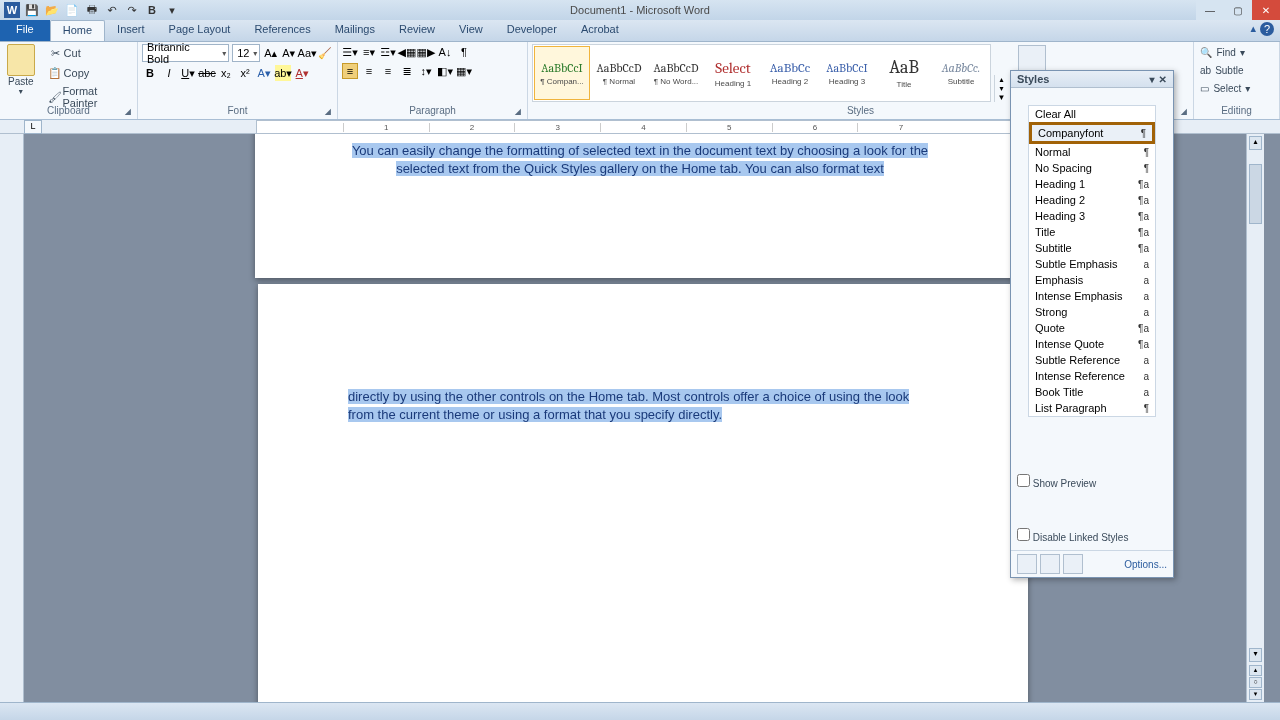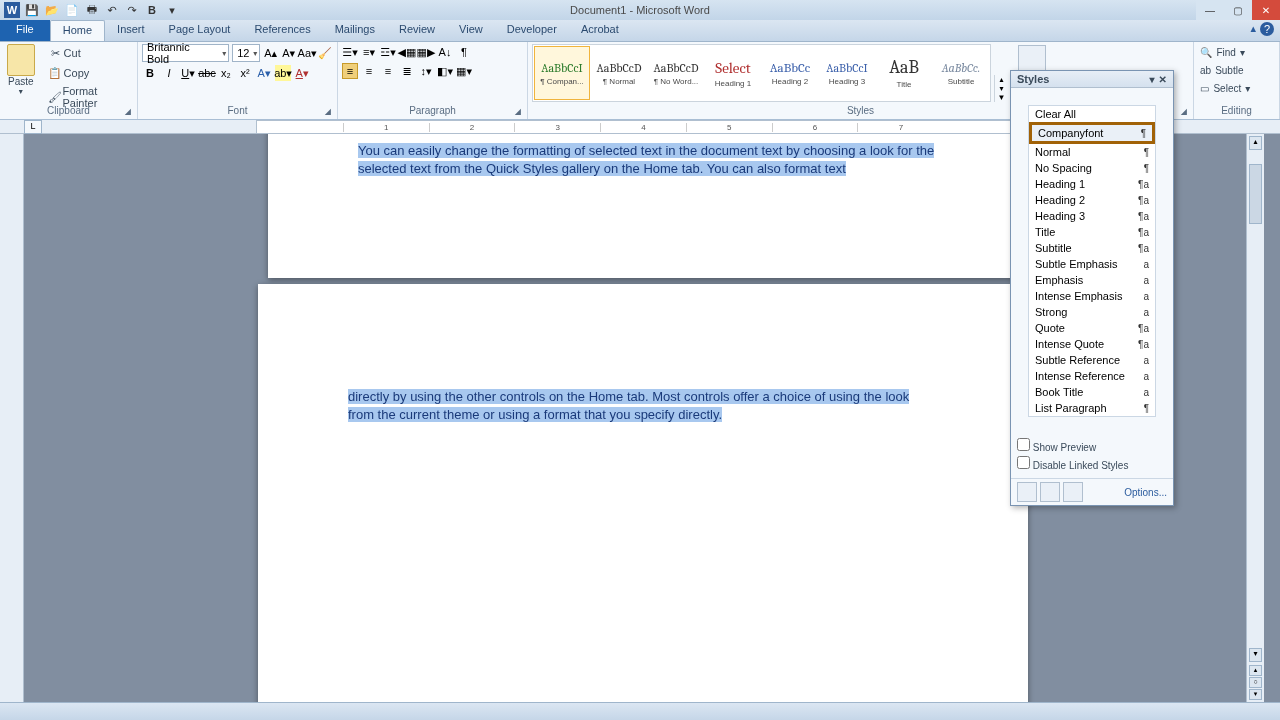--- a/index.html
+++ b/index.html
@@ -40,33 +40,33 @@
 .editgroup { font-size:10px; color:#3a4a5a; line-height:18px;}
 .editgroup div { display:flex; align-items:center; gap:4px; padding:0 2px;}
 .ruler-area { height:14px; background:#e7eef6; border-bottom:1px solid #b0bfcf; position:relative;}
 .ruler-btn { position:absolute; left:24px; top:0; width:18px; height:14px; border:1px solid #9fb5cb; background:#f4f8fc; font-size:9px; text-align:center;}
 .ruler { position:absolute; left:256px; right:250px; top:0; height:14px; background:#fff; border:1px solid #b0bfcf; font-size:8px; color:#555; display:flex; align-items:center; overflow:hidden;}
 .ruler span { flex:1; text-align:center; border-left:1px solid #ccc;}
 .workspace { position:absolute; top:134px; left:0; right:0; bottom:0; background:#818ea0; display:flex;}
 .vruler { width:24px; background:#e7eef6; border-right:1px solid #b0bfcf;}
 .docarea { flex:1; overflow:hidden; position:relative;}
 .page { position:absolute; background:#fff; box-shadow:0 2px 6px rgba(0,0,0,0.4);}
-.page1 { left:244px; top:-20px; width:770px; height:164px;}
+.page1 { left:231px; top:-20px; width:770px; height:164px;text-align:center;}
 .page2 { left:234px; top:150px; width:770px; height:430px;}
 .doctext { padding:28px 90px 10px 90px; font-family: "Georgia", serif; font-size:13px; color:#1a3a7a; line-height:1.4;}
 .sel { background:#a8c8ef;}
 .styles-pane { position:absolute; right:106px; top:70px; width:164px; background:#f4f8fc; border:1px solid #7a94b2; box-shadow:2px 2px 6px rgba(0,0,0,0.3); font-size:11px;}
 .styles-pane .sp-title { background:linear-gradient(#e7eef6,#d5e1ee); padding:2px 6px; font-weight:bold; color:#3a4a5a; display:flex; justify-content:space-between; align-items:center; border-bottom:1px solid #b0bfcf;}
 .styles-pane .sp-title .spc { display:flex; gap:4px; font-size:10px;}
 .sp-list { max-height:320px; overflow:hidden; border:1px solid #cbd7e4; margin:17px; background:#fff;}
 .sp-list .item { padding:2px 6px; display:flex; justify-content:space-between; align-items:center; cursor:default;}
 .sp-list .item.sel-row { border:3px solid #a16207; background:#eaf0f7;}
 .sp-list .item .sym { font-size:10px; color:#333;}
 .sp-opts { padding:4px 6px; font-size:10px; color:#3a4a5a;}
-.sp-opts label { display:block; line-height:16px;}
+.sp-opts label { display:block; line-height:16px;margin-top:36px;}
 .sp-bottom { display:flex; justify-content:space-between; align-items:center; padding:3px 6px; border-top:1px solid #cbd7e4;}
 .sp-bottom .sbico { width:20px; height:20px; border:1px solid #b0bfcf; background:#eaf0f7;}
 .sp-bottom .optlink { color:#2b5c9e; font-size:10px;}
 .rscroll { position:absolute; right:16px; top:134px; width:18px; bottom:18px; background:#e7eef6; border-left:1px solid #b0bfcf;}
 .rscroll .thumb { position:absolute; left:2px; right:2px; top:30px; height:60px; background:#cbd7e4; border:1px solid #9fb5cb;}
 .prev-ar,.next-ar{position:absolute; left:2px; right:2px; height:14px; background:#dce6f0; border:1px solid #9fb5cb; font-size:8px; text-align:center;}
 .prev-ar{top:2px;} .next-ar{bottom:40px;}
 .nav-ctl{position:absolute; bottom:2px; left:2px; right:2px;}
 .nav-ctl div{height:11px; font-size:7px; text-align:center; border:1px solid #9fb5cb; margin-top:1px; background:#dce6f0;}
 .statusbar{position:absolute; left:0; right:0; bottom:0; height:18px; background:linear-gradient(#dbe6f2,#c5d6e8); border-top:1px solid #9fb5cb;}

